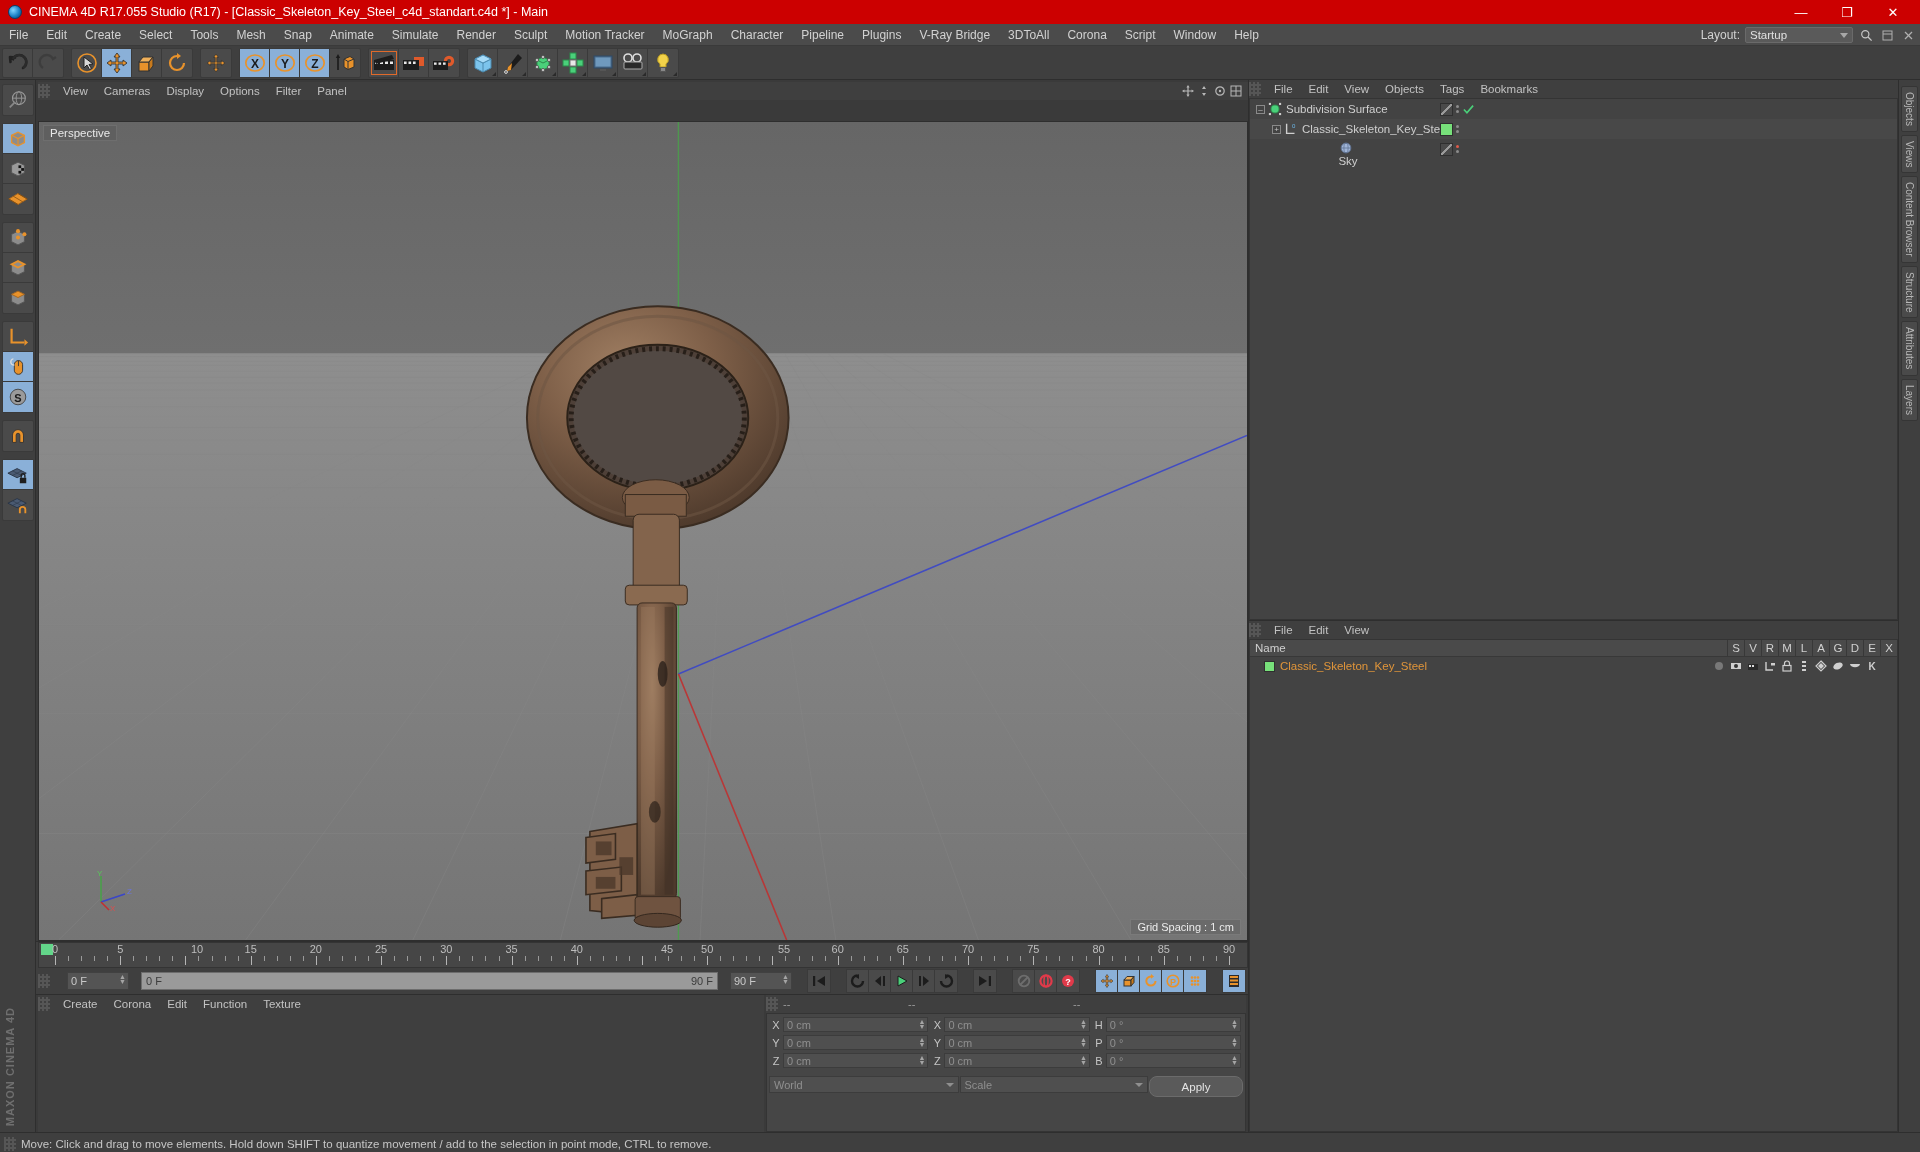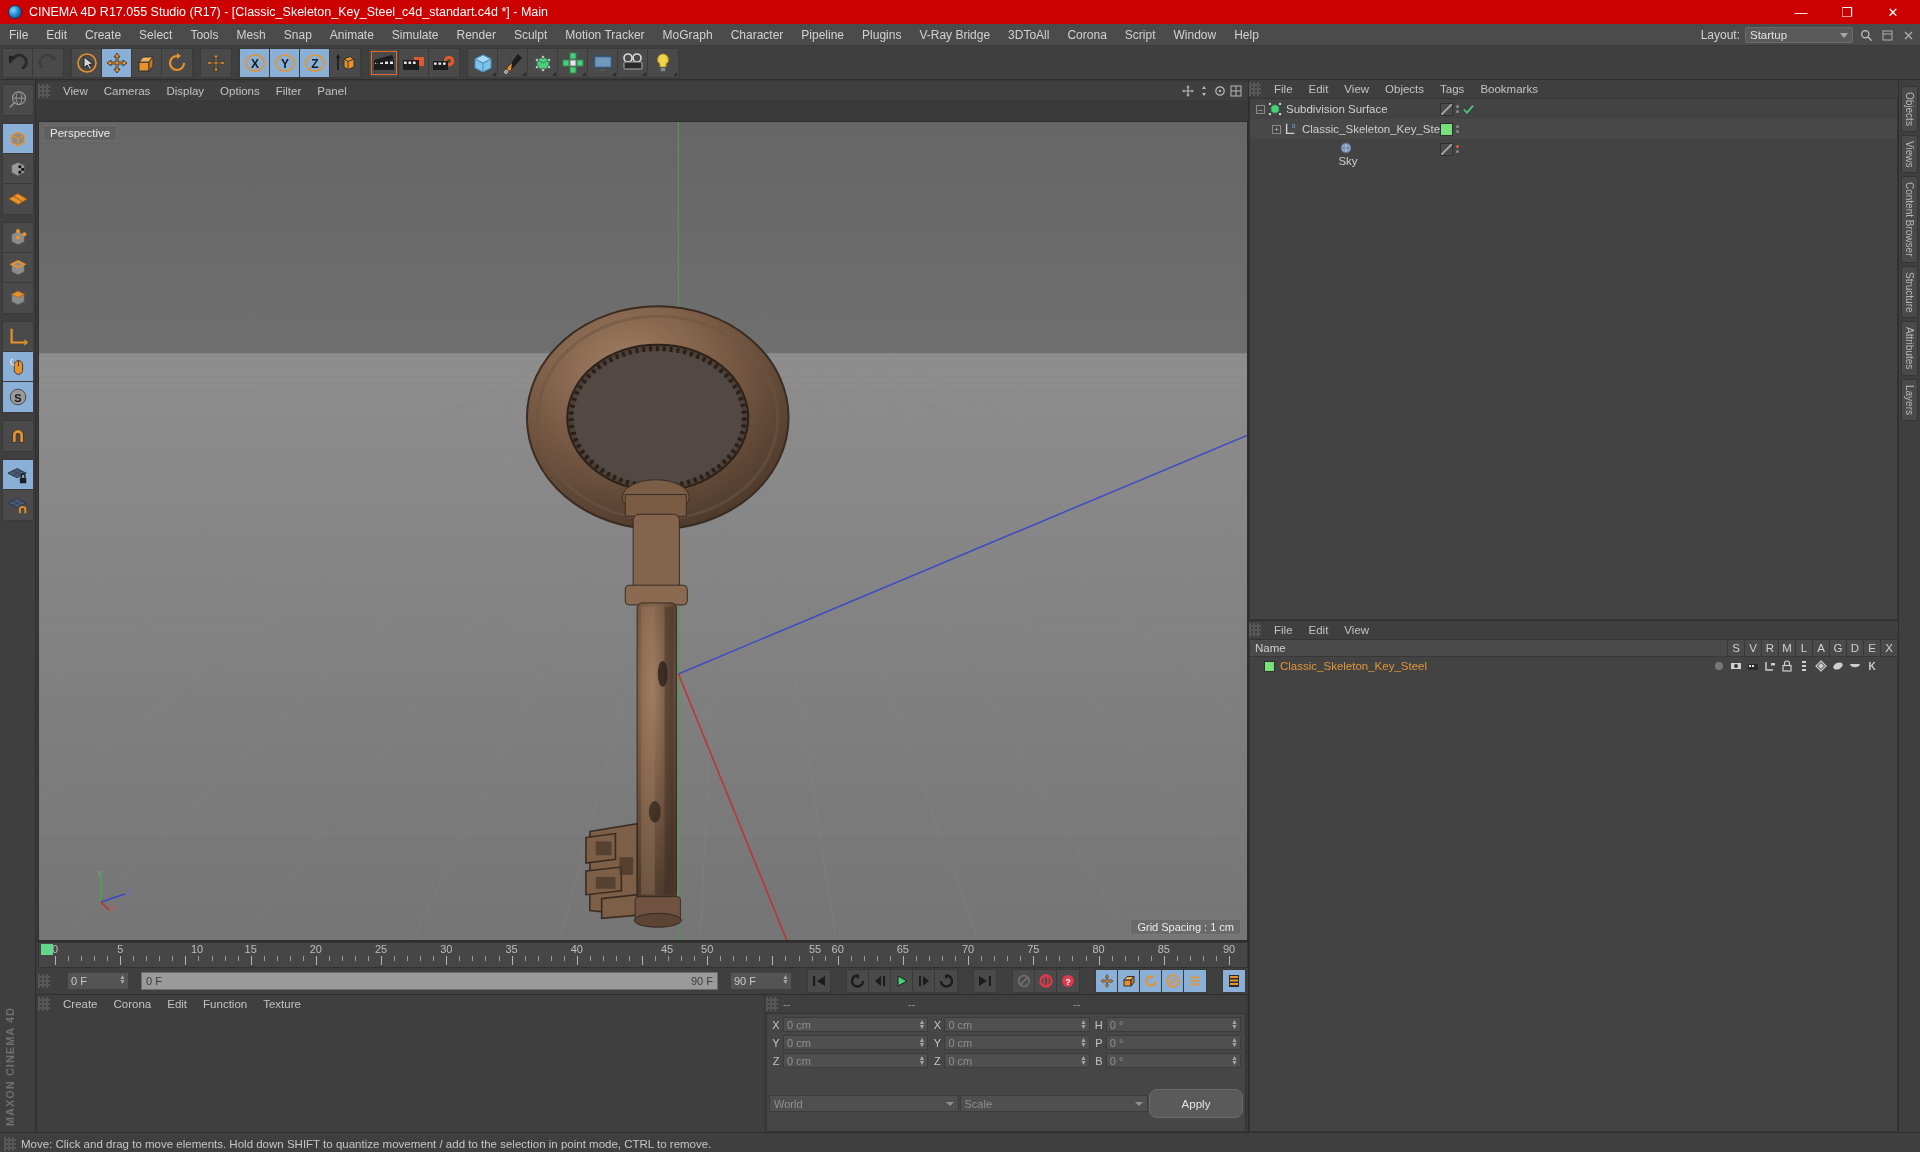--- a/index.html
+++ b/index.html
@@ -143,28 +143,28 @@
   .coordman{width:480px;background:#3f3f3f;display:flex;flex-direction:column;margin:0 2px;}
   .coord-head{height:18px;display:flex;align-items:center;background:#3f3f3f;font-size:11px;color:#9b9b9b;}
   .coord-head span{display:inline-block;}
   .coord-grid{flex:1 1 auto;background:#464646;border:1px solid #343434;padding:3px 2px;}
   .crow{display:flex;align-items:center;gap:0;margin-bottom:3px;}
   .clabel{width:14px;text-align:center;font-size:11px;color:#c5c5c5;}
   .cfield{
     flex:1 1 auto;height:15px;background:#4f4f4f;border:1px solid #3c3c3c;color:#8f8f8f;
     font-size:11px;display:flex;align-items:center;padding:0 3px;position:relative;margin-right:2px;
   }
-  .crow-btm{display:flex;align-items:center;gap:1px;margin-top:21px;}
+  .crow-btm{display:flex;align-items:flex-start;gap:1px;margin-top:8px;}
   .csel{
     flex:1 1 auto;height:17px;background:#4f4f4f;border:1px solid #3c3c3c;color:#8f8f8f;
     font-size:11px;display:flex;align-items:center;padding:0 4px;position:relative;
   }
   .csel .caret{position:absolute;right:4px;width:0;height:0;border-left:4px solid transparent;border-right:4px solid transparent;border-top:4px solid #8f8f8f;}
   .applybtn{
-    width:94px;height:29px;background:#5a5a5a;border:1px solid #6b6b6b;border-radius:8px;
+    width:94px;height:21px;background:#5a5a5a;border:1px solid #6b6b6b;border-radius:8px;
     display:flex;align-items:center;justify-content:center;color:#e4e4e4;font-size:11.5px;
   }
   
   .om{height:540px;background:#3f3f3f;display:flex;flex-direction:column;}
   .om-body{flex:1 1 auto;background:#434343;border:1px solid #343434;position:relative;display:flex;}
   .om-row{height:20px;display:flex;align-items:center;font-size:11.5px;color:#cfcfcf;position:relative;}
   .om-row.alt{background:#484848;}
   .om-plus{
     width:9px;height:9px;border:1px solid #8a8a8a;color:#c8c8c8;font-size:8px;line-height:7px;
     text-align:center;margin-right:3px;flex:0 0 auto;background:#434343;
@@ -802,21 +802,21 @@
           <div class="tl-tick" style="left: 629.089px;"></div>
           <div class="tl-tick" style="left: 642.133px;"></div>
           <div class="tl-tick" style="left: 655.178px;"></div>
           <div class="tl-tick maj" style="left: 668.222px;"></div>
           <div class="tl-num" style="left: 668.222px;">50</div>
           <div class="tl-tick" style="left: 681.267px;"></div>
           <div class="tl-tick" style="left: 694.311px;"></div>
           <div class="tl-tick" style="left: 707.356px;"></div>
           <div class="tl-tick" style="left: 720.4px;"></div>
           <div class="tl-tick maj" style="left: 733.444px;"></div>
-          <div class="tl-num" style="left: 776px;">55</div>
+          <div class="tl-num" style="left: 745px;">55</div>
           <div class="tl-tick" style="left: 746.489px;"></div>
           <div class="tl-tick" style="left: 759.533px;"></div>
           <div class="tl-tick" style="left: 772.578px;"></div>
           <div class="tl-tick" style="left: 785.622px;"></div>
           <div class="tl-tick maj" style="left: 798.667px;"></div>
           <div class="tl-num" style="left: 798.667px;">60</div>
           <div class="tl-tick" style="left: 811.711px;"></div>
           <div class="tl-tick" style="left: 824.756px;"></div>
           <div class="tl-tick" style="left: 837.8px;"></div>
           <div class="tl-tick" style="left: 850.844px;"></div>

